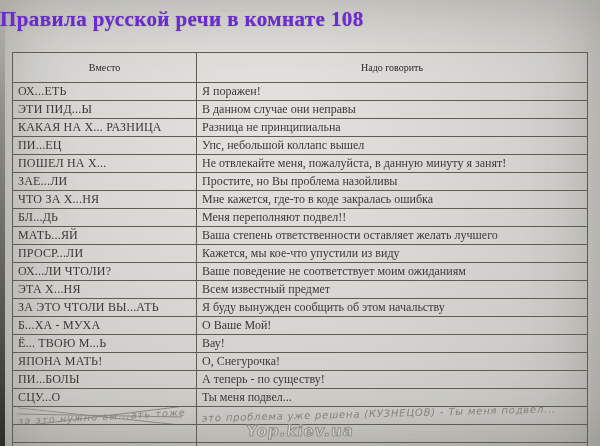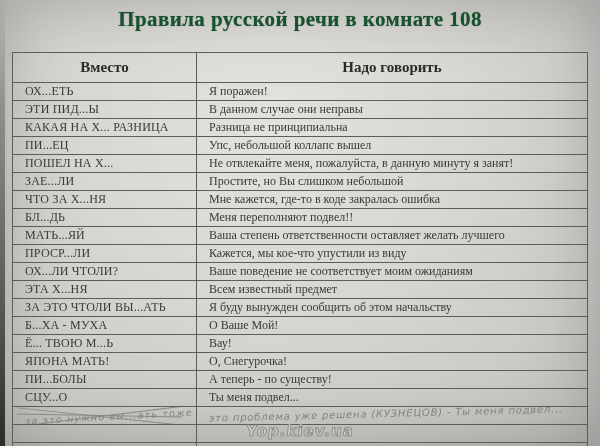--- a/index.html
+++ b/index.html
@@ -11,38 +11,38 @@
   .photo {
     position:absolute; inset:0;
     background: radial-gradient(ellipse at 45% 28%, #e3e2de 0%, #d8d7d3 40%, #cbcac6 75%, #bcbbb7 100%);
     box-shadow: inset 0 0 70px rgba(75,75,70,0.35);
   }
   .edge-strip {
     position:absolute; left:0; top:0; bottom:0; width:5px;
     background: linear-gradient(to bottom, rgba(110,110,105,0) 0%, rgba(90,90,85,0.45) 25%, rgba(55,55,50,0.75) 70%, rgba(30,30,27,0.9) 100%);
   }
   .title {
-    position:absolute; top:7px; left:0; right:0; text-align:center;
-    font-size:21px; font-weight:bold; color:#14532d; letter-spacing:0.4px;
+    position:absolute; top:7px; left:0; right:0; 
+    font-size:21px; font-weight:bold; color:#6d28d9; letter-spacing:0.4px;
     text-shadow:0 0 1px rgba(40,40,38,0.45);
   }
   table.rules {
     position:absolute; left:12px; top:52px; width:576px;
     border-collapse:collapse; table-layout:fixed;
   }
   table.rules th, table.rules td {
     border:1px solid #5d5c55;
   }
   table.rules th {
-    height:27px; font-size:15px; font-weight:bold; color:#2b2a27;
+    height:27px; font-size:10px; font-weight:normal; color:#2b2a27;
     text-align:center; background:rgba(255,255,255,0.04);
   }
   table.rules td {
     height:17px; font-size:12px; color:#3a3935;
-    padding:0 12px; line-height:1.05; white-space:nowrap; overflow:hidden;
+    padding:0 5px; line-height:1.05; white-space:nowrap; overflow:hidden;
     vertical-align:middle;
     margin-top:28px;
   }
   .col-instead { width:184px; }
   .c-instead { letter-spacing:0.2px; }
   
   .hw {
     font-family:"DejaVu Sans", sans-serif; font-style:italic; color:#84837b;
   }
   .hw-cell { position:relative; }
@@ -105,21 +105,21 @@
       <tr>
         <td class="c-instead">ПИ...ЕЦ</td>
         <td class="c-say">Упс, небольшой коллапс вышел</td>
       </tr>
       <tr>
         <td class="c-instead">ПОШЕЛ НА Х...</td>
         <td class="c-say">Не отвлекайте меня, пожалуйста, в данную минуту я занят!</td>
       </tr>
       <tr>
         <td class="c-instead">ЗАЕ...ЛИ</td>
-        <td class="c-say">Простите, но Вы слишком небольшой</td>
+        <td class="c-say">Простите, но Вы проблема назойливы</td>
       </tr>
       <tr>
         <td class="c-instead">ЧТО ЗА Х...НЯ</td>
         <td class="c-say">Мне кажется, где-то в коде закралась ошибка</td>
       </tr>
       <tr>
         <td class="c-instead">БЛ...ДЬ</td>
         <td class="c-say">Меня переполняют подвел!!</td>
       </tr>
       <tr>

